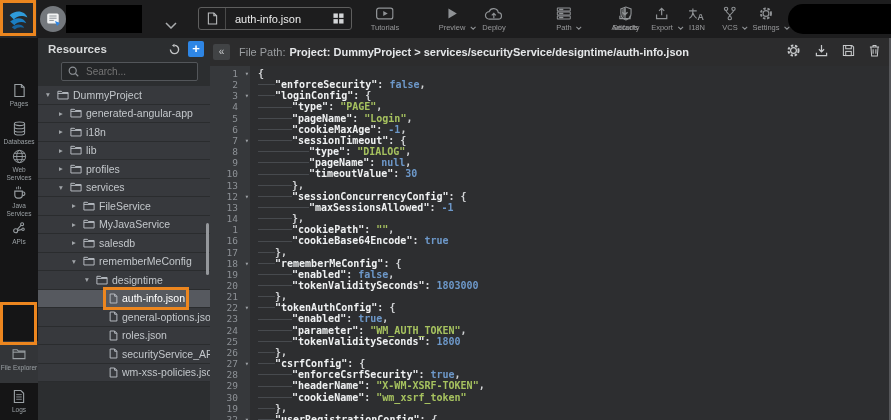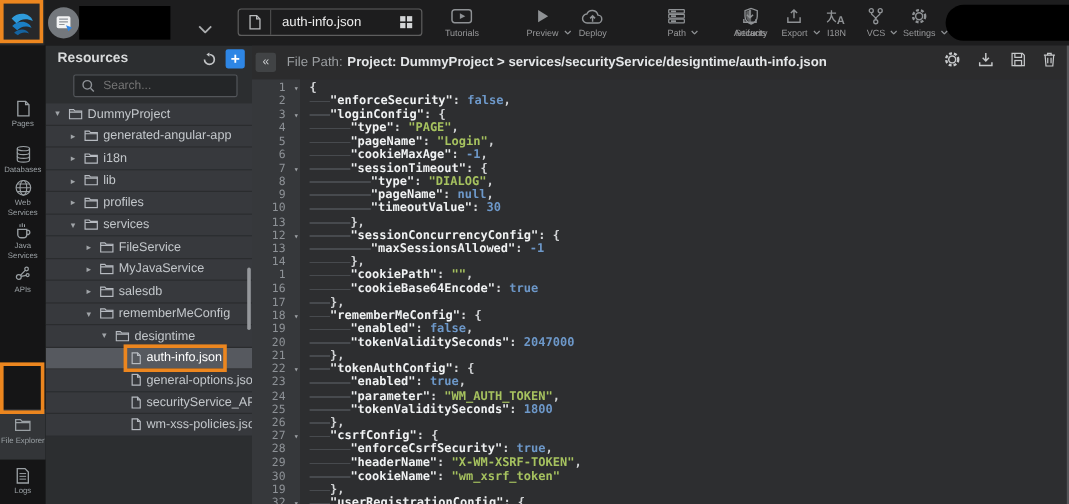--- a/index.html
+++ b/index.html
@@ -462,20 +462,30 @@
         </div>
         <div class="tree-row" style="padding-left: 60px;">
           <span class="t-chev"></span>
           <span class="t-icon">
             <svg viewBox="0 0 12 14" width="9" height="11" fill="none" stroke="currentColor" stroke-width="1.3">
               <path d="M1.5 1h6l3 3v9h-9z"></path>
               <path d="M7.5 1v3h3"></path>
             </svg>
           </span>
           <span class="t-label">general-options.json</span>
+        </div>
+        <div class="tree-row" style="padding-left: 60px;">
+          <span class="t-chev"></span>
+          <span class="t-icon">
+            <svg viewBox="0 0 12 14" width="9" height="11" fill="none" stroke="currentColor" stroke-width="1.3">
+              <path d="M1.5 1h6l3 3v9h-9z"></path>
+              <path d="M7.5 1v3h3"></path>
+            </svg>
+          </span>
+          <span class="t-label">roles.json</span>
         </div>
         <div class="tree-row" style="padding-left: 60px;">
           <span class="t-chev"></span>
           <span class="t-icon">
             <svg viewBox="0 0 12 14" width="9" height="11" fill="none" stroke="currentColor" stroke-width="1.3">
               <path d="M1.5 1h6l3 3v9h-9z"></path>
               <path d="M7.5 1v3h3"></path>
             </svg>
           </span>
           <span class="t-label">securityService_API.json</span>
@@ -576,21 +586,21 @@
           <div class="c-row"><span class="ind" style="width: 51px;"></span><span class="tk-k">"timeoutValue"</span><span class="tk-p">: </span><span class="tk-n">30</span></div>
           <div class="c-row"><span class="ind" style="width: 34px;"></span><span class="tk-p">},</span></div>
           <div class="c-row"><span class="ind" style="width: 34px;"></span><span class="tk-k">"sessionConcurrencyConfig"</span><span class="tk-p">: {</span></div>
           <div class="c-row"><span class="ind" style="width: 51px;"></span><span class="tk-k">"maxSessionsAllowed"</span><span class="tk-p">: </span><span class="tk-n">-1</span></div>
           <div class="c-row"><span class="ind" style="width: 34px;"></span><span class="tk-p">},</span></div>
           <div class="c-row"><span class="ind" style="width: 34px;"></span><span class="tk-k">"cookiePath"</span><span class="tk-p">: </span><span class="tk-s">""</span><span class="tk-p">,</span></div>
           <div class="c-row"><span class="ind" style="width: 34px;"></span><span class="tk-k">"cookieBase64Encode"</span><span class="tk-p">: </span><span class="tk-b">true</span></div>
           <div class="c-row"><span class="ind" style="width: 17px;"></span><span class="tk-p">},</span></div>
           <div class="c-row"><span class="ind" style="width: 17px;"></span><span class="tk-k">"rememberMeConfig"</span><span class="tk-p">: {</span></div>
           <div class="c-row"><span class="ind" style="width: 34px;"></span><span class="tk-k">"enabled"</span><span class="tk-p">: </span><span class="tk-b">false</span><span class="tk-p">,</span></div>
-          <div class="c-row"><span class="ind" style="width: 34px;"></span><span class="tk-k">"tokenValiditySeconds"</span><span class="tk-p">: </span><span class="tk-n">2047000</span></div>
+          <div class="c-row"><span class="ind" style="width: 34px;"></span><span class="tk-k">"tokenValiditySeconds"</span><span class="tk-p">: </span><span class="tk-n">1803000</span></div>
           <div class="c-row"><span class="ind" style="width: 17px;"></span><span class="tk-p">},</span></div>
           <div class="c-row"><span class="ind" style="width: 17px;"></span><span class="tk-k">"tokenAuthConfig"</span><span class="tk-p">: {</span></div>
           <div class="c-row"><span class="ind" style="width: 34px;"></span><span class="tk-k">"enabled"</span><span class="tk-p">: </span><span class="tk-b">true</span><span class="tk-p">,</span></div>
           <div class="c-row"><span class="ind" style="width: 34px;"></span><span class="tk-k">"parameter"</span><span class="tk-p">: </span><span class="tk-s">"WM_AUTH_TOKEN"</span><span class="tk-p">,</span></div>
           <div class="c-row"><span class="ind" style="width: 34px;"></span><span class="tk-k">"tokenValiditySeconds"</span><span class="tk-p">: </span><span class="tk-n">1800</span></div>
           <div class="c-row"><span class="ind" style="width: 17px;"></span><span class="tk-p">},</span></div>
           <div class="c-row"><span class="ind" style="width: 17px;"></span><span class="tk-k">"csrfConfig"</span><span class="tk-p">: {</span></div>
           <div class="c-row"><span class="ind" style="width: 34px;"></span><span class="tk-k">"enforceCsrfSecurity"</span><span class="tk-p">: </span><span class="tk-b">true</span><span class="tk-p">,</span></div>
           <div class="c-row"><span class="ind" style="width: 34px;"></span><span class="tk-k">"headerName"</span><span class="tk-p">: </span><span class="tk-s">"X-WM-XSRF-TOKEN"</span><span class="tk-p">,</span></div>
           <div class="c-row"><span class="ind" style="width: 34px;"></span><span class="tk-k">"cookieName"</span><span class="tk-p">: </span><span class="tk-s">"wm_xsrf_token"</span></div>

